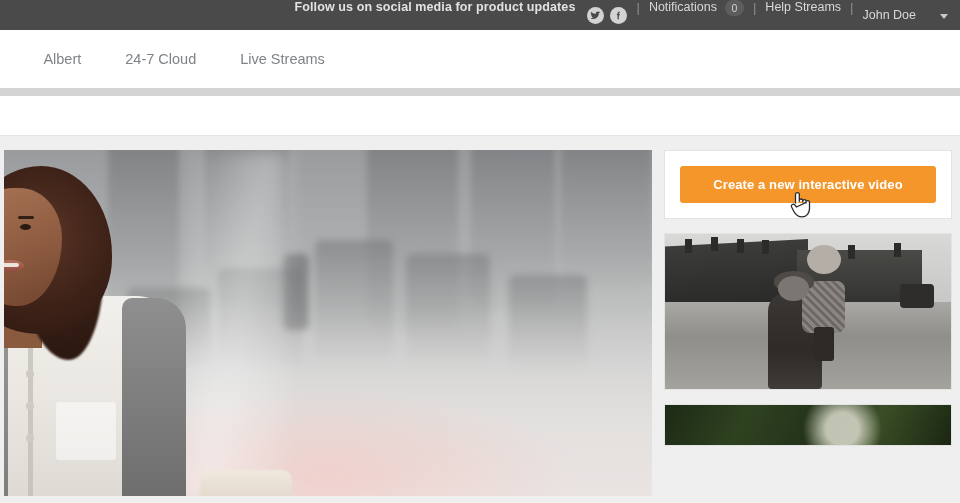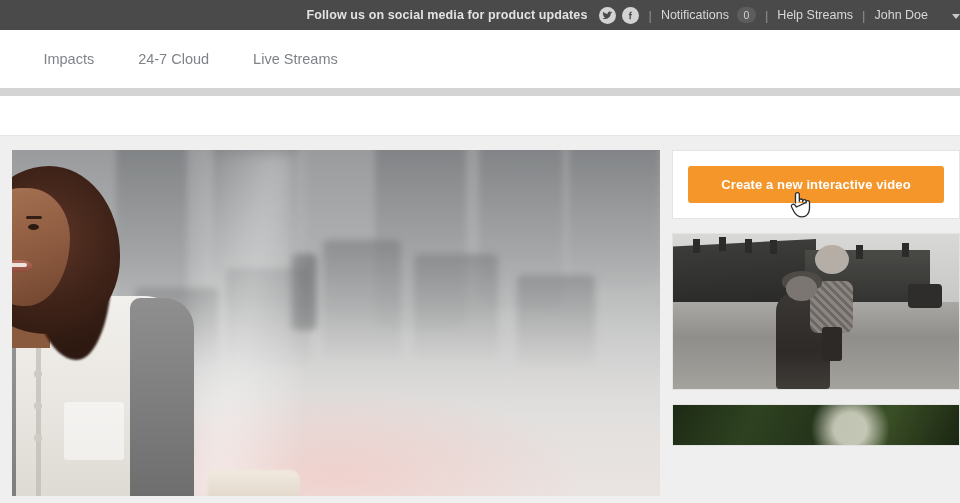--- a/index.html
+++ b/index.html
@@ -11,22 +11,22 @@
     overflow: hidden;
     background: #efefef;
     font-family: "Liberation Sans", sans-serif;
   }
 
   
   .topbar {
     height: 30px;
     background: #4a4a4a;
     display: flex;
-    align-items: center;
     justify-content: flex-end;
+    padding-right: 12px;
     color: #d8d8d8;
     font-size: 12.5px;
     white-space: nowrap;
   }
   .topbar-tagline {
     font-weight: bold;
     color: #e2e2e2;
     font-size: 12.5px;
     letter-spacing: 0.1px;
   }
@@ -140,21 +140,21 @@
     color: #9b9b9b;
   }
 
   
   .divider-band { height: 8px; background: #d4d4d4; }
   .subhead-band { height: 40px; background: #ffffff; border-bottom: 1px solid #e6e6e6; }
 
   
   .page {
     background: #efefef;
-    padding: 14px 12px 0 12px;
+    padding: 14px 12px 0 4px;
     display: flex;
     gap: 12px;
     height: 368px;
   }
   .video-col {
     width: 648px;
     flex: 0 0 648px;
   }
   .video-stage {
     width: 648px;
@@ -479,21 +479,21 @@
 
   <span class="user-menu">
     <span class="topbar-link">John Doe</span>
     <span class="caret-down"></span>
   </span>
 </div>
 
 <div class="navbar">
   <nav class="nav-links">
     <a class="nav-link" href="#">ace</a>
-    <a class="nav-link" href="#">Impacts</a>
+    <a class="nav-link" href="#">Albert</a>
     <a class="nav-link" href="#">24-7 Cloud</a>
     <a class="nav-link" href="#">Live Streams</a>
   </nav>
 
 </div>
 
 <div class="divider-band"></div>
 <div class="subhead-band"></div>
 
 <div class="page">

